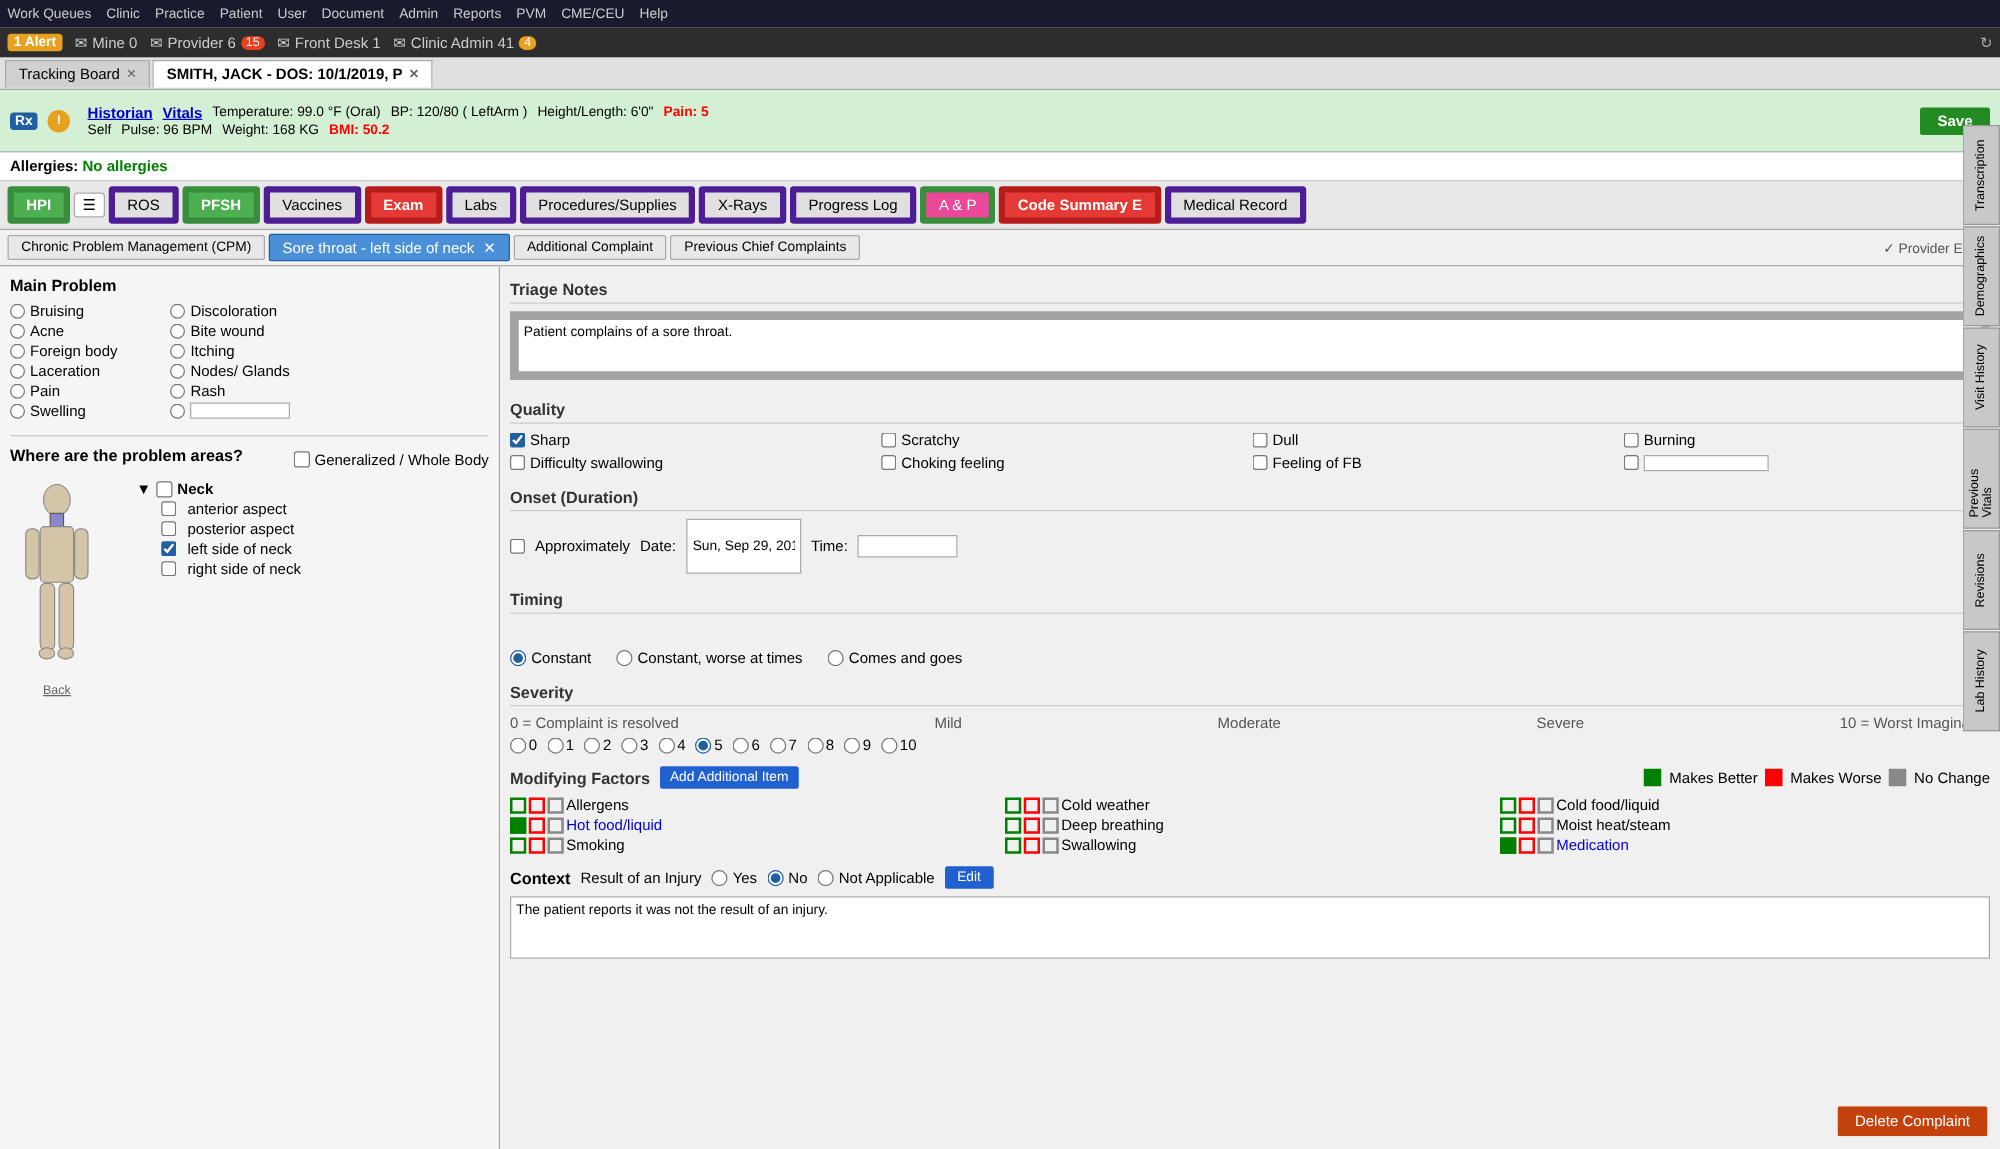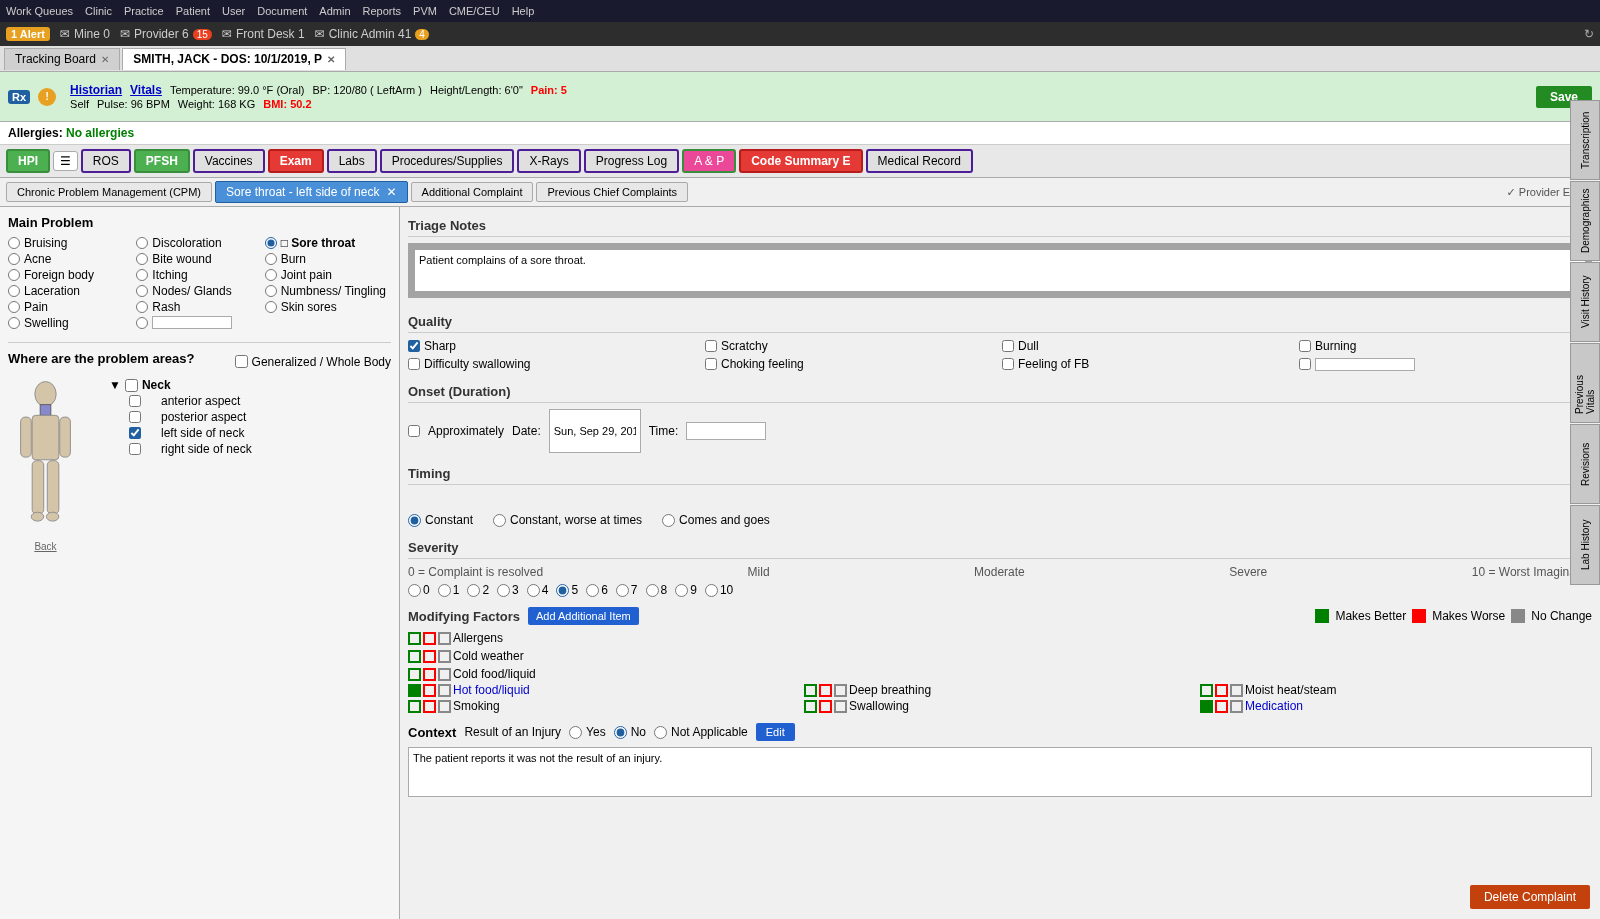--- a/index.html
+++ b/index.html
@@ -34,21 +34,21 @@
     .bmi-value { color: red; font-weight: bold; }
     .save-btn { background: #228B22; color: white; border: none; padding: 4px 14px; cursor: pointer; font-size: 12px; font-weight: bold; margin-left: auto; border-radius: 2px; }
 
     
     .allergies-bar { background: white; padding: 4px 8px; border-bottom: 1px solid #ccc; }
     .allergies-label { font-weight: bold; }
     .no-allergies { color: green; font-weight: bold; }
 
     
     .nav-tabs { background: #e8e8e8; display: flex; align-items: center; padding: 4px 6px; gap: 3px; border-bottom: 1px solid #aaa; }
-    .nav-tab { padding: 3px 10px; border: 2px solid #4c1d95; border-radius: 3px; cursor: pointer; font-size: 12px; background: #e0e0e0; }
+    .nav-tab { padding: 3px 10px; border: 5px solid #4c1d95; border-radius: 3px; cursor: pointer; font-size: 12px; background: #e0e0e0; }
     .nav-tab.green { background: #4CAF50; color: white; border-color: #388E3C; font-weight: bold; }
     .nav-tab.red { background: #e53935; color: white; border-color: #b71c1c; font-weight: bold; }
     .nav-tab.blue-outline { background: white; border: 1px solid #aaa; }
 
     
     .sub-tabs { background: #f0f0f0; display: flex; align-items: center; padding: 3px 6px; gap: 3px; border-bottom: 1px solid #aaa; }
     .sub-tab { padding: 3px 10px; border: 1px solid #aaa; border-radius: 2px; cursor: pointer; font-size: 11px; background: #e8e8e8; }
     .sub-tab.active { background: #4a90d9; color: white; border-color: #2060a0; }
     .provider-edited { margin-left: auto; font-size: 11px; color: #555; }
 
@@ -62,21 +62,21 @@
     .radio-item { display: flex; align-items: center; gap: 4px; font-size: 11px; margin-bottom: 2px; }
     .radio-item input[type=radio] { width: 12px; height: 12px; }
 
     
     .body-section { margin-top: 8px; }
     .body-section-title { font-weight: bold; font-size: 13px; margin-bottom: 6px; }
     .body-label { font-size: 10px; color: #666; text-align: center; text-decoration: underline; }
     .generalized-checkbox { display: flex; align-items: center; gap: 4px; font-size: 11px; }
 
     .neck-tree { font-size: 11px; margin-left: 10px; }
-    .tree-item { display: flex; align-items: center; gap: 20px; margin-bottom: 2px; }
+    .tree-item { display: flex; align-items: center; gap: 9px; margin-bottom: 2px; }
     .tree-item input[type=checkbox] { width: 12px; height: 12px; }
     .tree-parent { font-weight: bold; display: flex; align-items: center; gap: 4px; margin-bottom: 2px; }
 
     
     .right-panel { flex: 1; background: #f0f0f0; padding: 8px; overflow-y: auto; }
     .right-section { margin-bottom: 10px; }
     .section-header { font-weight: bold; font-size: 13px; padding: 3px 0; border-bottom: 1px solid #ccc; margin-bottom: 6px; color: #333; }
 
     .triage-textarea { width: 100%; height: 55px; border: 7px solid #a3a3a3; padding: 4px; resize: none; font-size: 11px; }
 
@@ -294,42 +294,20 @@
         <div class="radio-item">
             <input type="radio" name="mainproblem" style="">
             <span>Rash</span>
           </div>
         <div class="radio-item">
             <input type="radio" name="mainproblem" style="">
             <input type="text" style="width: 80px; border: 1px solid rgb(170, 170, 170); font-size: 10px;">
           </div>
       </div>
 
-      <div>
-        <div class="radio-item">
-            <input type="radio" name="mainproblem" checked="" style="">
-            <span style="font-weight:bold;">□ Sore throat</span>
-          </div>
-        <div class="radio-item">
-            <input type="radio" name="mainproblem" style="">
-            <span>Burn</span>
-          </div>
-        <div class="radio-item">
-            <input type="radio" name="mainproblem" style="">
-            <span>Joint pain</span>
-          </div>
-        <div class="radio-item">
-            <input type="radio" name="mainproblem" style="">
-            <span>Numbness/ Tingling</span>
-          </div>
-        <div class="radio-item">
-            <input type="radio" name="mainproblem" style="">
-            <span>Skin sores</span>
-          </div>
-      </div>
     </div>
 
     <div class="divider-line"></div>
 
     <div class="body-section">
       <div style="display:flex; align-items:center; justify-content:space-between; margin-bottom:6px;">
         <div class="body-section-title">Where are the problem areas?</div>
         <div class="generalized-checkbox">
           <input type="checkbox" style="">
           <span>Generalized / Whole Body</span>
@@ -530,21 +508,21 @@
         <div class="legend">
           <span class="legend-green"></span>
           <span>Makes Better</span>
           <span class="legend-red"></span>
           <span>Makes Worse</span>
           <span class="legend-gray"></span>
           <span>No Change</span>
         </div>
       </div>
 
-      <div style="display:grid; grid-template-columns:1fr; gap:4px; margin-bottom:2px;">
+      <div style="display:grid; grid-template-columns:1fr 1fr 1fr; gap:4px; margin-bottom:2px;">
         <div class="mod-item">
           <span class="mod-cb-green"></span>
           <span class="mod-cb-red"></span>
           <span class="mod-cb-gray"></span>
           <span>Allergens</span>
         </div>
         <div class="mod-item">
           <span class="mod-cb-green"></span>
           <span class="mod-cb-red"></span>
           <span class="mod-cb-gray"></span>

